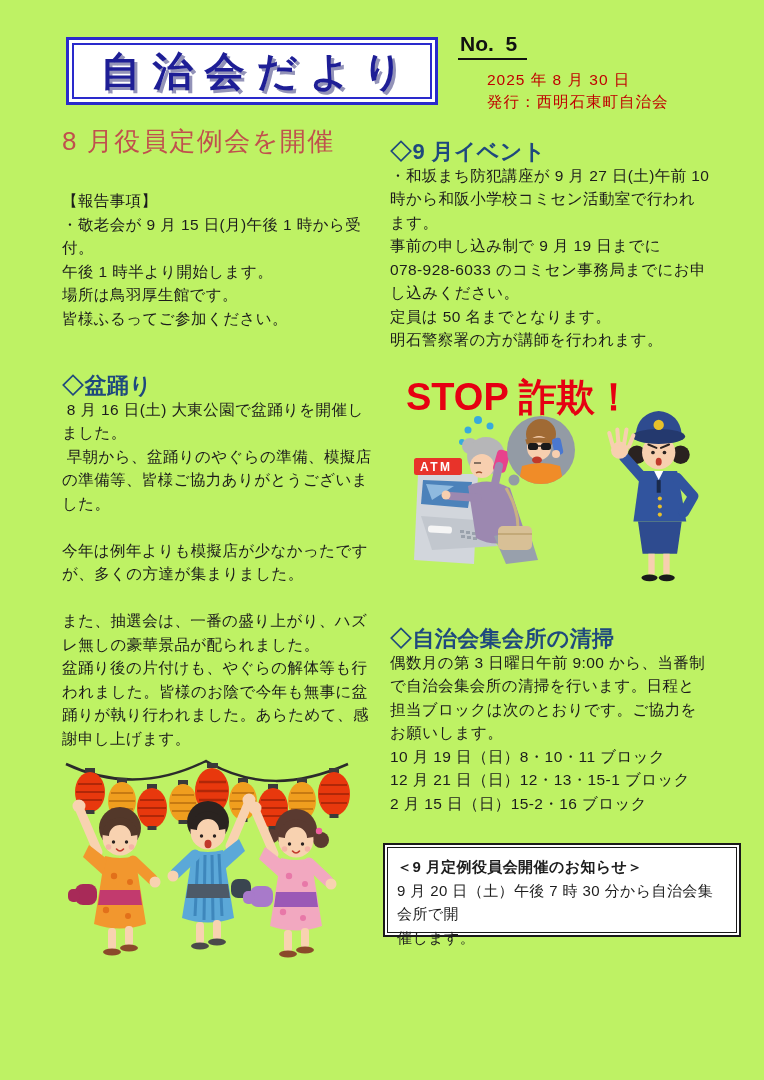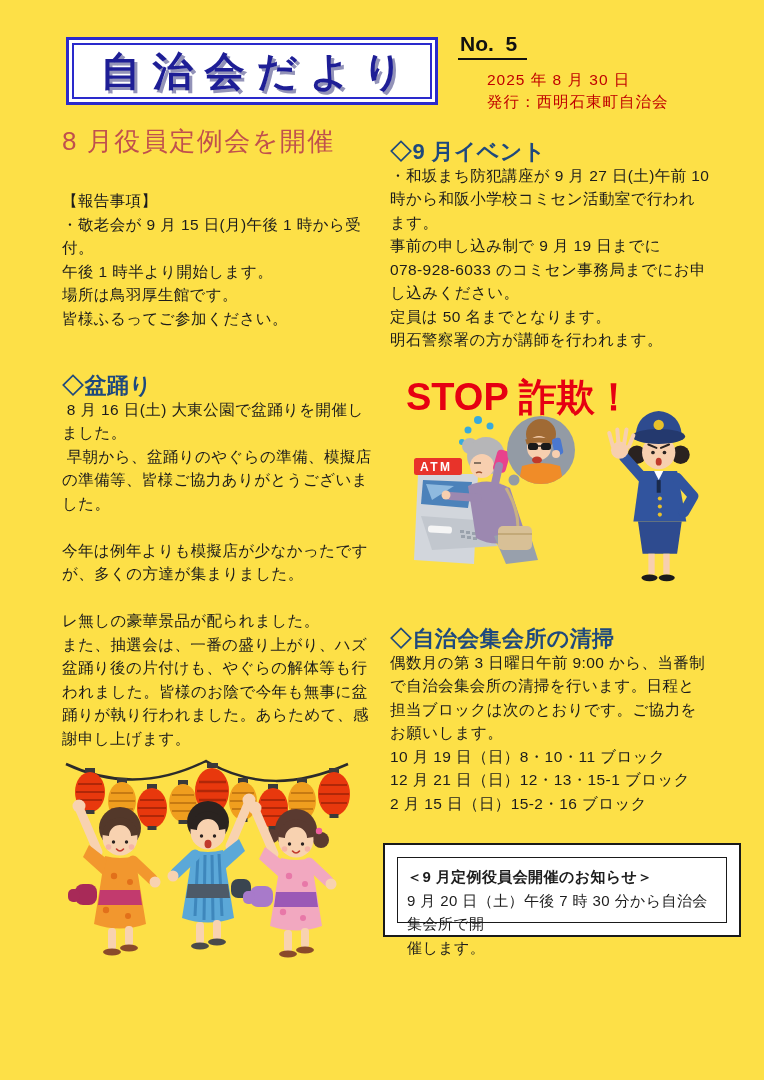--- a/index.html
+++ b/index.html
@@ -1,17 +1,17 @@
 <!DOCTYPE html>
 <html><head>
 <meta charset="utf-8">
 <style>
   html,body { margin:0; padding:0; background:#ffffff; }
   .page {
-    position:relative; width:764px; height:1080px; background:#fde047;
+    position:relative; width:764px; height:1080px; background:#bef264;
     font-family:"Liberation Sans", sans-serif; color:#1c1c1c; overflow:hidden;
   }
   
   .title-box {
     position:absolute; left:66px; top:37px; width:372px; height:68px;
     border:3px solid #2A2ACC; padding:3px; box-sizing:border-box; background:#fff;
   }
   .title-inner {
     width:100%; height:100%; border:2px solid #2A2ACC; box-sizing:border-box;
     display:flex; align-items:center; justify-content:center;
@@ -46,21 +46,21 @@
   .cleaning { left:390px; top:627px; width:348px; }
 
   
   .bon-illustration  { position:absolute; left:62px;  top:742px; width:290px; height:243px; }
   .scam-illustration { position:absolute; left:398px; top:368px; width:317px; height:228px; }
   .bon-illustration svg, .scam-illustration svg { display:block; width:100%; height:100%; }
 
   
   .notice-box {
     position:absolute; left:383px; top:843px; width:358px; height:94px;
-    border:2px solid #1a1a1a; padding:12px; box-sizing:border-box; background:#fff;
+    border:2px solid #1a1a1a; padding:2px; box-sizing:border-box; background:#fff;
   }
   .notice-inner {
     width:100%; height:100%; border:1px solid #1a1a1a; box-sizing:border-box;
     padding:7px 9px;
   }
   .notice-inner .line { font-size:15px; }
 </style>
 </head>
 <body>
 
@@ -92,22 +92,22 @@
     <div>
         <div class="line"> 8 月 16 日(土) 大東公園で盆踊りを開催し</div>
         <div class="line">ました。</div>
         <div class="line"> 早朝から、盆踊りのやぐらの準備、模擬店</div>
         <div class="line">の準備等、皆様ご協力ありがとうございま</div>
         <div class="line">した。</div>
         <div class="line"></div>
         <div class="line">今年は例年よりも模擬店が少なかったです</div>
         <div class="line">が、多くの方達が集まりました。</div>
         <div class="line"></div>
+        <div class="line">また、抽選会は、一番の盛り上がり、ハズ</div>
         <div class="line">レ無しの豪華景品が配られました。</div>
-        <div class="line">また、抽選会は、一番の盛り上がり、ハズ</div>
         <div class="line">盆踊り後の片付けも、やぐらの解体等も行</div>
         <div class="line">われました。皆様のお陰で今年も無事に盆</div>
         <div class="line">踊りが執り行われました。あらためて、感</div>
         <div class="line">謝申し上げます。</div>
       </div>
   </div>
 
   <div class="bon-illustration">
     <svg viewBox="0 0 290 243" xmlns="http://www.w3.org/2000/svg">
       <g>

